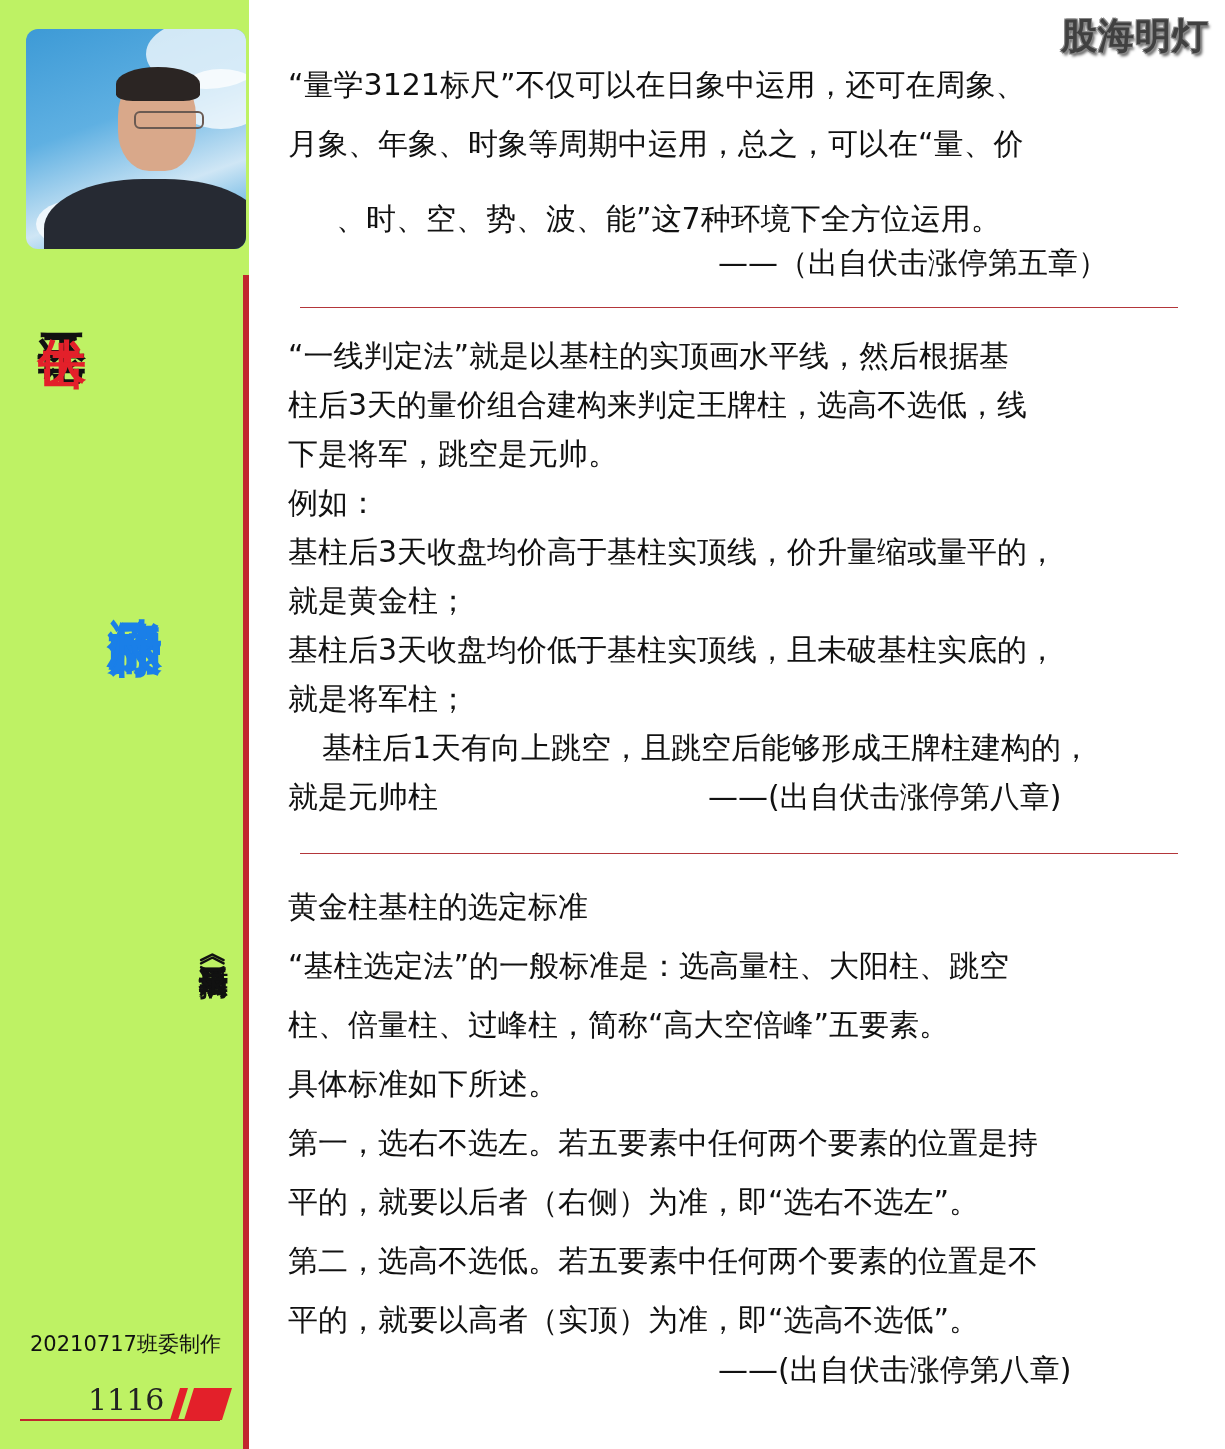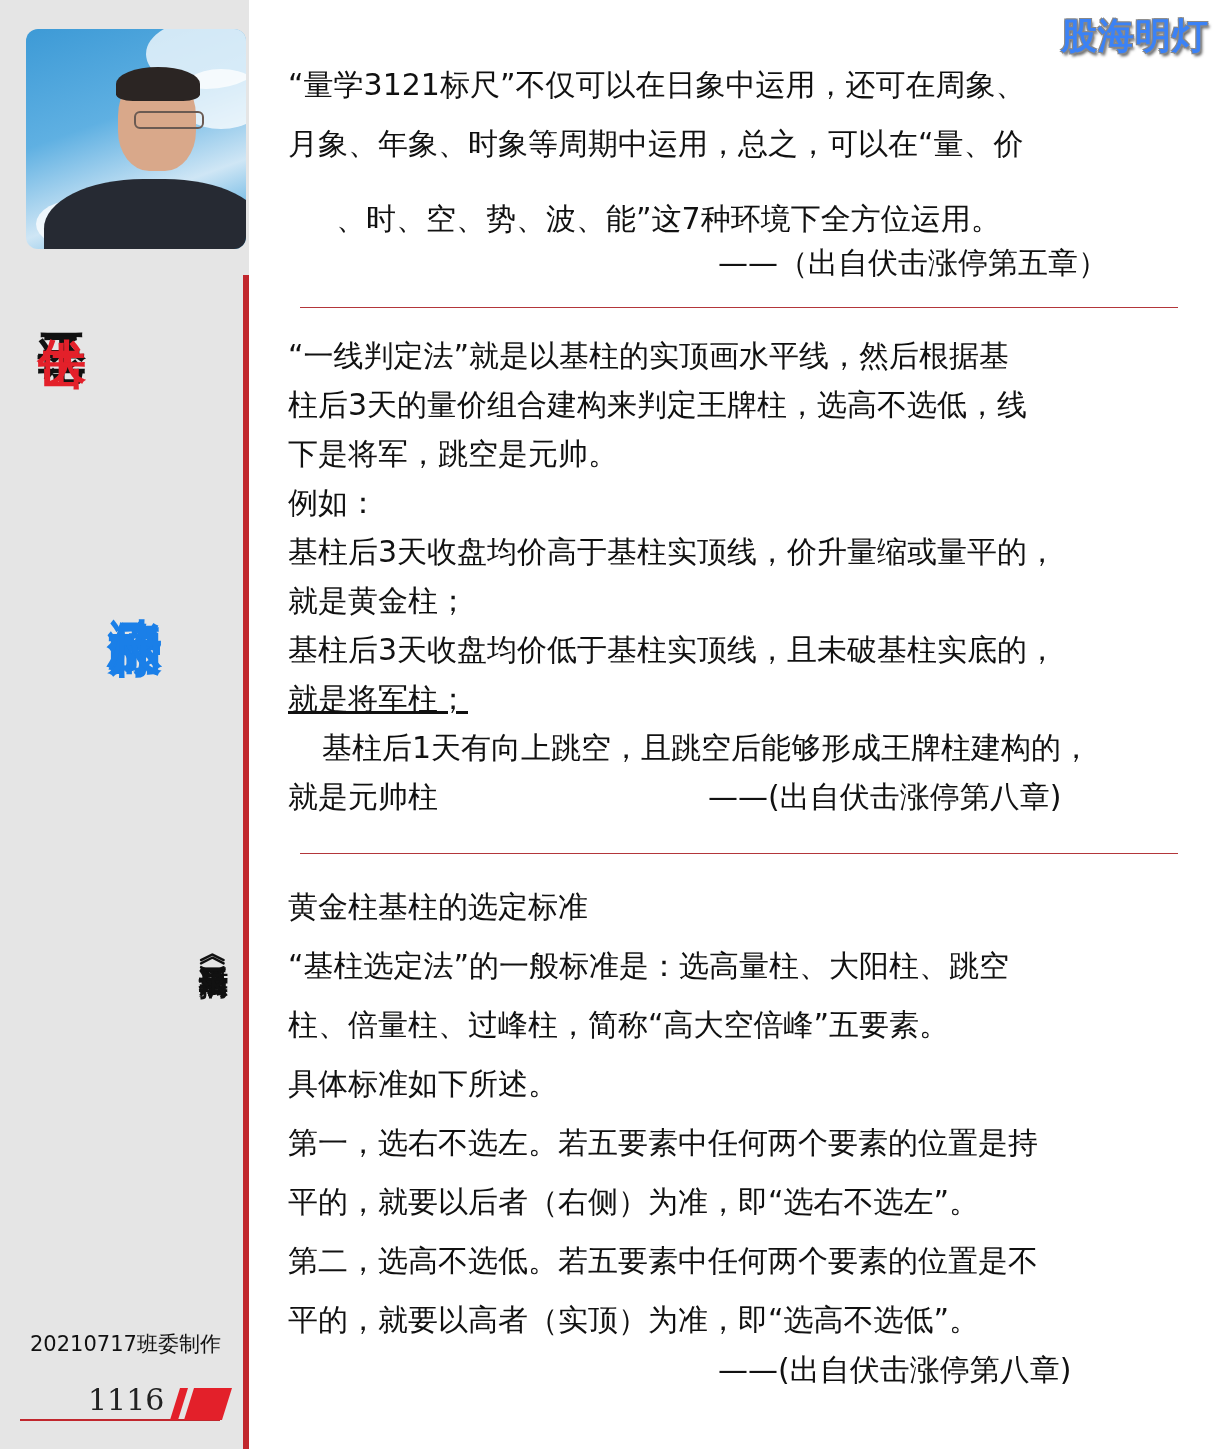--- a/index.html
+++ b/index.html
@@ -1,37 +1,37 @@
 <!DOCTYPE html>
 <html><head>
 <meta charset="utf-8">
 <style>
   html, body { margin:0; padding:0; }
   body { width:1225px; height:1449px; background:#ffffff; position:relative; overflow:hidden;
          font-family:"DejaVu Sans","Liberation Sans",sans-serif; color:#111; }
-  .sidebar { position:absolute; left:0; top:0; width:249px; height:1449px; background:#e5e5e5; }
+  .sidebar { position:absolute; left:0; top:0; width:249px; height:1449px; background:#bef264; }
   .red-bar { position:absolute; left:243px; top:275px; width:6px; height:1174px; background:#c1272d; }
   .photo { position:absolute; left:26px; top:29px; width:220px; height:220px; border-radius:12px; overflow:hidden;
            background:linear-gradient(160deg,#3d9ad6 0%,#5fb0e2 40%,#cfe6f5 70%,#2a98d8 100%); }
   .photo .cloud { position:absolute; border-radius:50%; background:rgba(255,255,255,0.75); }
   .photo .head { position:absolute; left:92px; top:42px; width:78px; height:100px; background:#d9a88a; border-radius:45% 45% 40% 40%; }
   .photo .hair { position:absolute; left:90px; top:38px; width:84px; height:34px; background:#2b2523; border-radius:50% 50% 20% 20%; }
   .photo .glasses { position:absolute; left:108px; top:82px; width:66px; height:14px; border:2px solid #6b5a52; border-radius:6px; }
   .photo .body { position:absolute; left:18px; top:150px; width:220px; height:110px; background:#262a33; border-radius:45% 45% 0 0; }
   .v-title { position:absolute; font-family:"DejaVu Serif","Liberation Serif",serif; font-weight:bold;
              writing-mode:vertical-rl; letter-spacing:2px; }
   .title1 { left:38px; top:295px; font-size:48px; line-height:50px; color:#111; }
   .title1 .red { color:#e3202a; }
   .title2 { left:108px; top:575px; font-size:54px; line-height:56px; color:#1a7fe8; }
   .source-v { left:198px; top:945px; font-size:29px; line-height:32px; color:#111; letter-spacing:0; }
   .maker { position:absolute; left:30px; top:1330px; font-size:21px; color:#111; }
   .page-num { position:absolute; left:88px; top:1382px; font-family:"DejaVu Serif","Liberation Serif",serif; font-size:30px; color:#222; }
   .page-underline { position:absolute; left:20px; top:1419px; width:200px; height:2px; background:#c1272d; }
   .slash-deco { position:absolute; left:170px; top:1388px; width:62px; height:32px; }
-  .watermark { position:absolute; right:16px; top:12px; font-size:36px; font-weight:bold; color:#3b82f6;
+  .watermark { position:absolute; right:16px; top:12px; font-size:36px; font-weight:bold; color:#404040;
                text-shadow:1px 1px 0 #888,-1px -1px 0 #888,1px -1px 0 #888,-1px 1px 0 #888,2px 3px 3px #666; letter-spacing:1px; }
   .content { position:absolute; left:288px; top:0; width:905px; font-family:"DejaVu Sans","Liberation Sans",sans-serif; color:#111; }
   .p { position:absolute; left:0; font-size:30px; white-space:nowrap; }
   .cite { position:absolute; font-size:30px; white-space:nowrap; }
   .divider { position:absolute; left:12px; width:878px; height:1px; background:#b3363a; }
 </style>
 </head>
 <body>
 
 <div class="sidebar">
@@ -73,21 +73,21 @@
   <div class="cite" style="top:243px;left:430px;">——（出自伏击涨停第五章）</div>
   <div class="divider" style="top:307px;"></div>
 
   <div class="p" style="top:336px;text-align:center;">“一线判定法”就是以基柱的实顶画水平线，然后根据基</div>
   <div class="p" style="top:385px;">柱后3天的量价组合建构来判定王牌柱，选高不选低，线</div>
   <div class="p" style="top:434px;">下是将军，跳空是元帅。</div>
   <div class="p" style="top:483px;">例如：</div>
   <div class="p" style="top:532px;">基柱后3天收盘均价高于基柱实顶线，价升量缩或量平的，</div>
   <div class="p" style="top:581px;text-align:center;">就是黄金柱；</div>
   <div class="p" style="top:630px;">基柱后3天收盘均价低于基柱实顶线，且未破基柱实底的，</div>
-  <div class="p" style="top:679px;text-decoration:underline;">就是将军柱；</div>
+  <div class="p" style="top:679px;">就是将军柱；</div>
   <div class="p" style="top:728px;margin-left:34px;">基柱后1天有向上跳空，且跳空后能够形成王牌柱建构的，</div>
   <div class="p" style="top:777px;">就是元帅柱</div>
   <div class="cite" style="top:777px;left:420px;">——(出自伏击涨停第八章)</div>
   <div class="divider" style="top:853px;"></div>
 
   <div class="p" style="top:887px;">黄金柱基柱的选定标准</div>
   <div class="p" style="top:946px;">“基柱选定法”的一般标准是：选高量柱、大阳柱、跳空</div>
   <div class="p" style="top:1005px;">柱、倍量柱、过峰柱，简称“高大空倍峰”五要素。</div>
   <div class="p" style="top:1064px;">具体标准如下所述。</div>
   <div class="p" style="top:1123px;">第一，选右不选左。若五要素中任何两个要素的位置是持</div>

